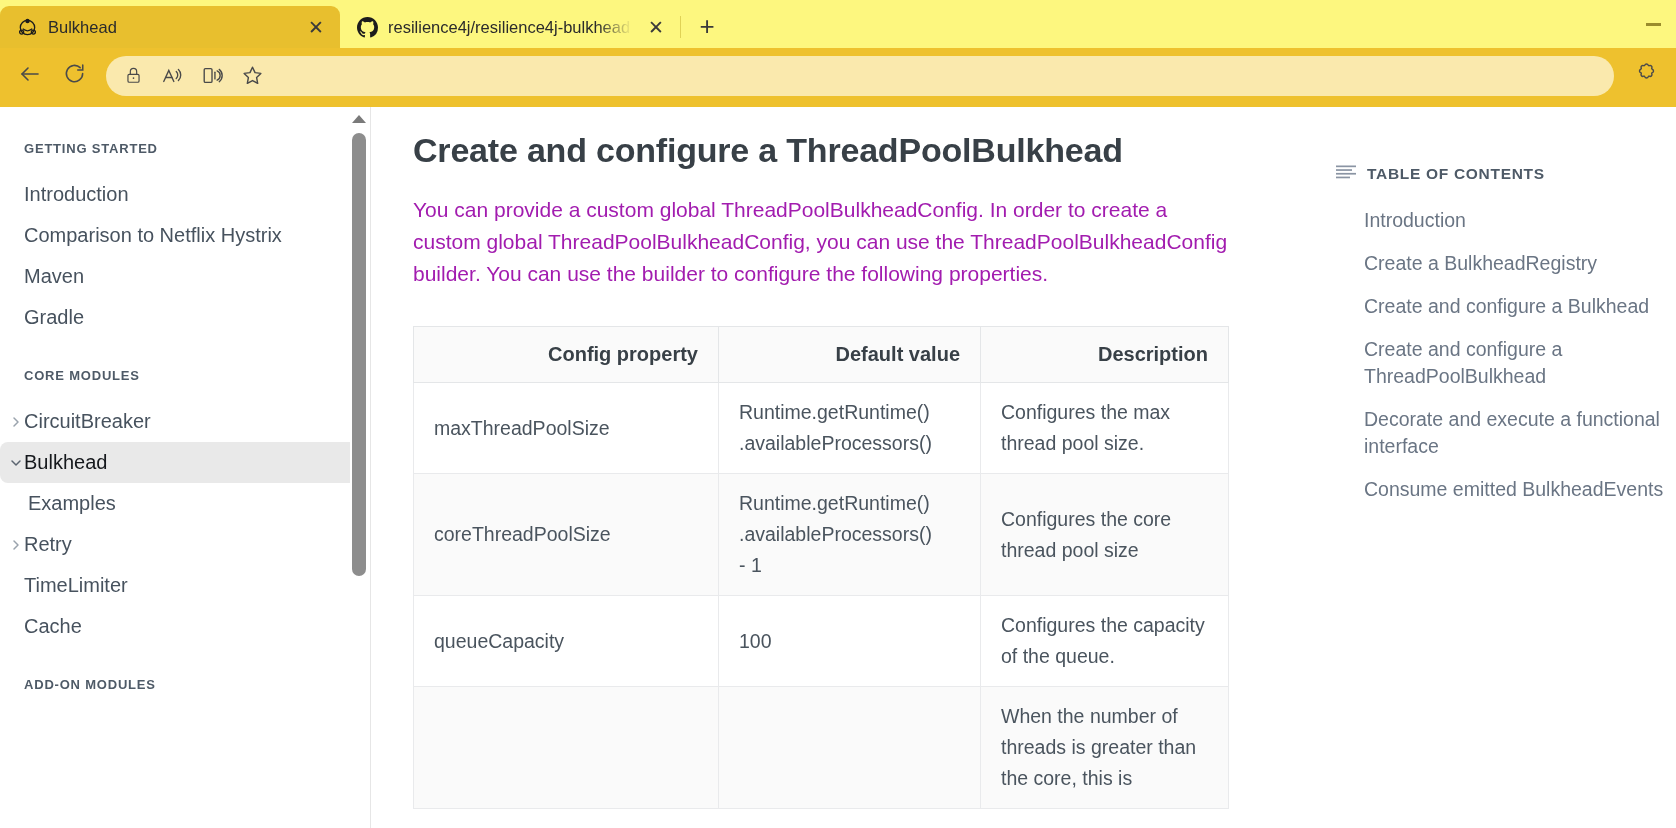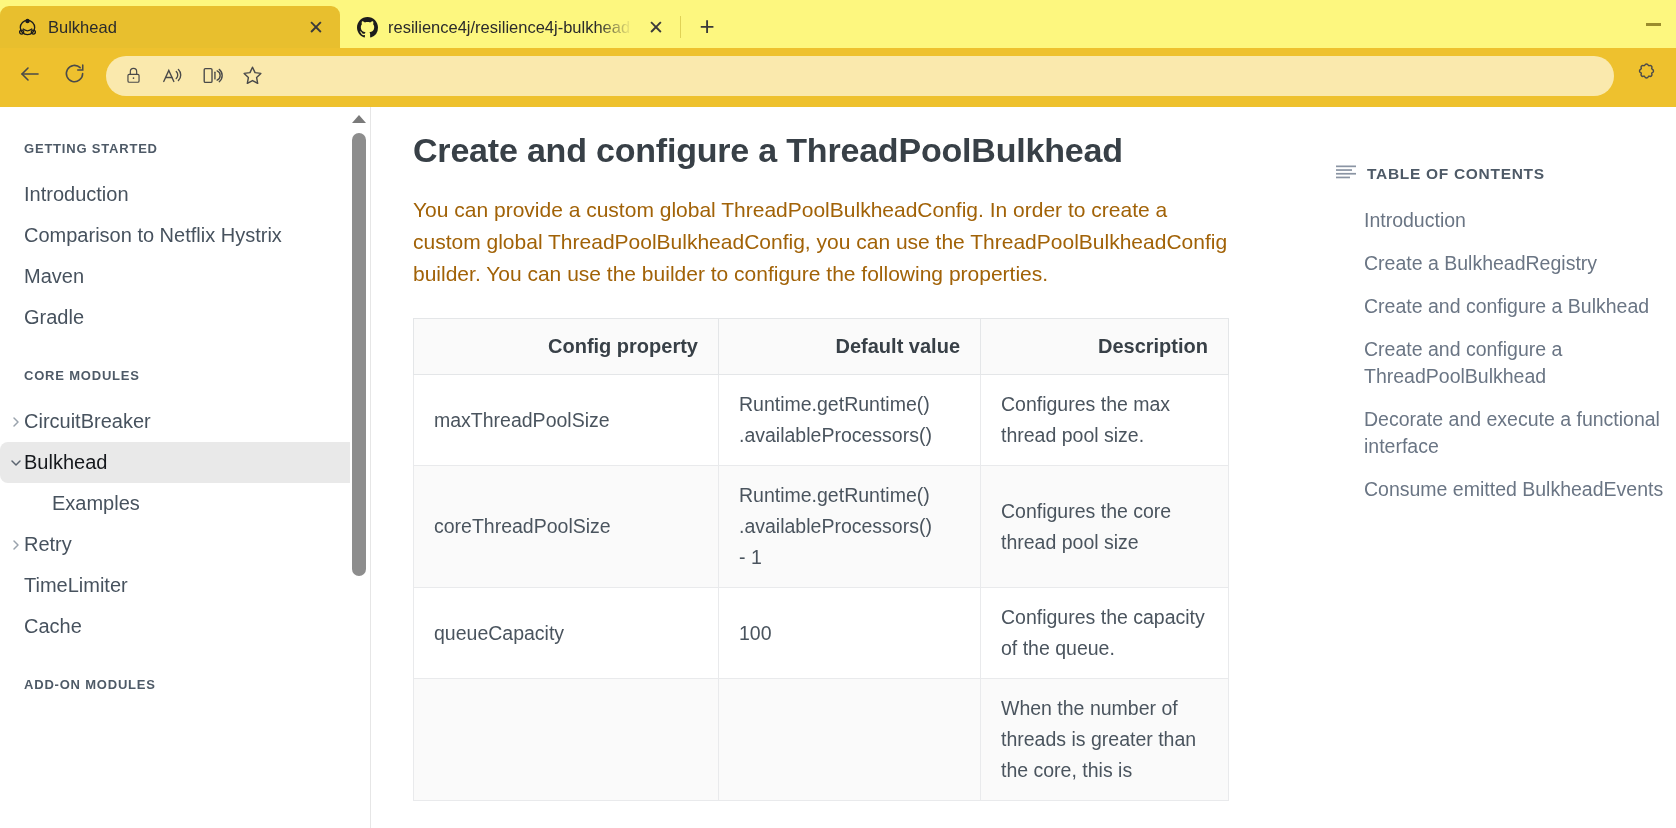--- a/index.html
+++ b/index.html
@@ -166,21 +166,21 @@
     display: flex; align-items: center; justify-content: center;
     color: #9aa3ad;
   }
   .nav-label {
     font-size: 20px;
     color: #47525e;
     white-space: nowrap;
   }
   .nav-item.current { background: #e9e9e9; }
   .nav-item.current .nav-label { color: #15181c; }
-  .nav-item.sub { padding-left: 52px; }
+  .nav-item.sub { padding-left: 28px; }
   .nav-gap { height: 30px; }
 
   
   .navscroll {
     position: absolute;
     right: 2px; top: 0;
     width: 18px;
     height: 100%;
     background: #ffffff;
   }
@@ -215,23 +215,23 @@
   h1.page-title {
     font-size: 34px;
     font-weight: bold;
     color: #384047;
     letter-spacing: -0.2px;
     margin-bottom: 24px;
   }
   p.intro {
     font-size: 21px;
     line-height: 32px;
-    color: #a16207;
+    color: #a21caf;
     max-width: 815px;
-    margin-bottom: 28px;
+    margin-bottom: 36px;
   }
   table.cfg {
     border-collapse: collapse;
     width: 815px;
     border: 1px solid #e4e6e8;
     table-layout: fixed;
   }
   table.cfg th {
     text-align: right;
     font-size: 20px;

